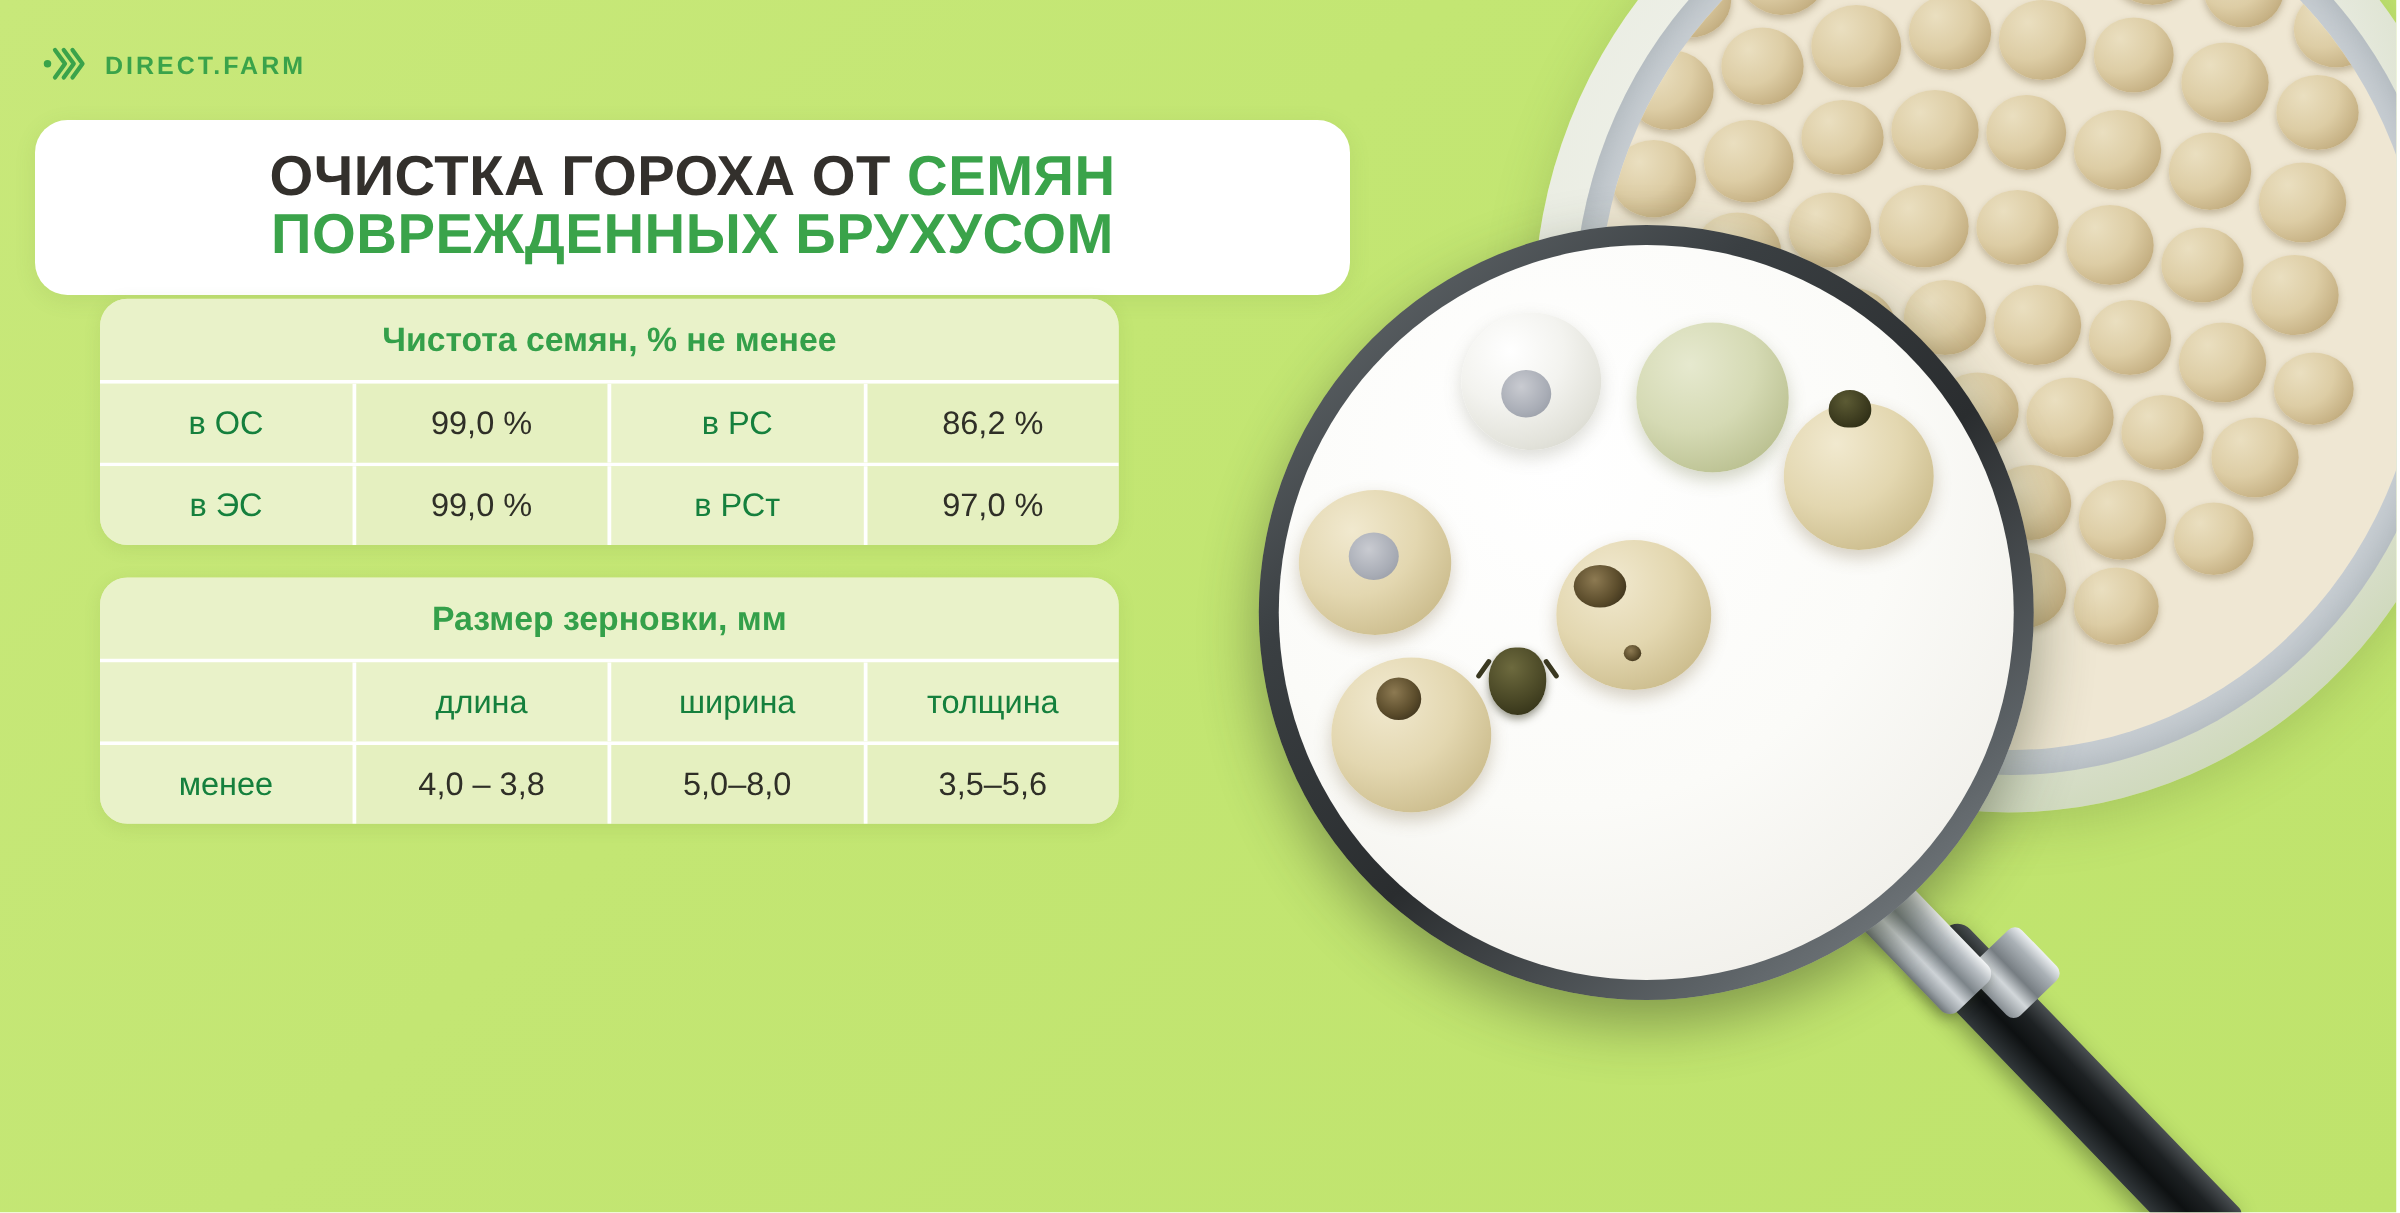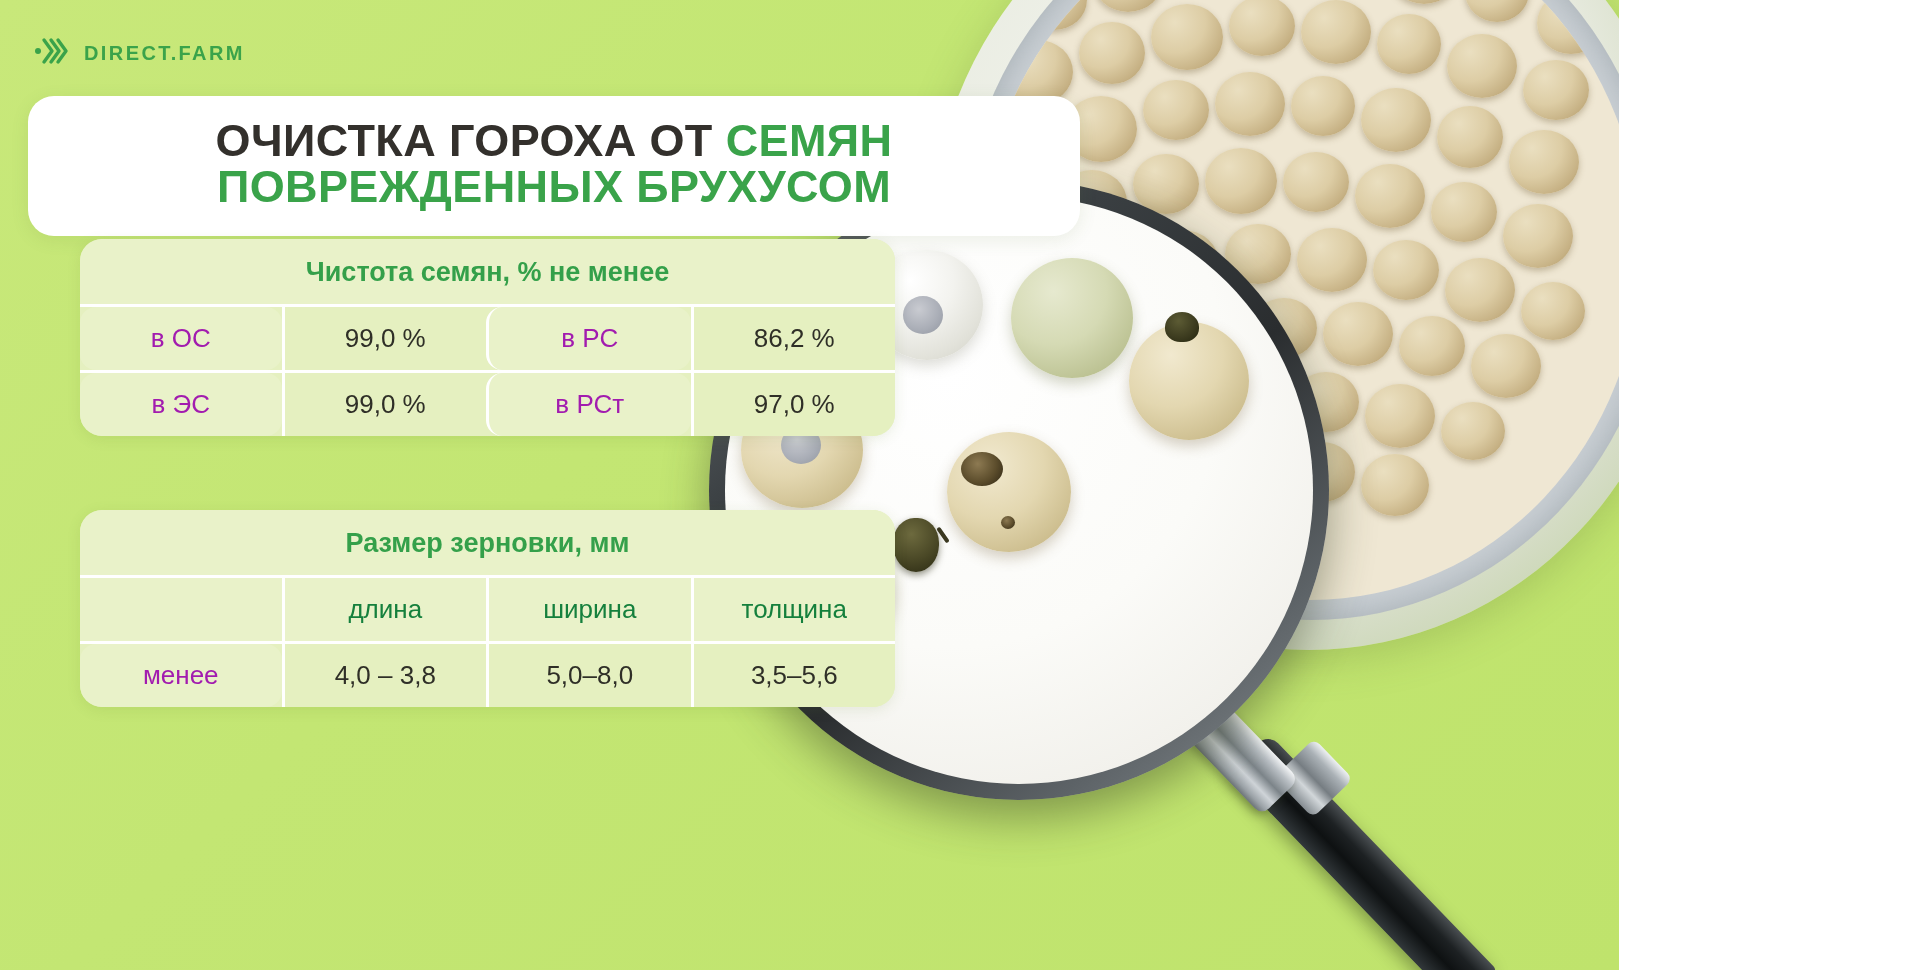--- a/index.html
+++ b/index.html
@@ -6,21 +6,21 @@
 
   html, body {
     width: 1920px;
     height: 970px;
     overflow: hidden;
     font-family: "Liberation Sans", sans-serif;
   }
 
   #infographic {
     position: relative;
-    width: 1619px;
+    width: 1917px;
     height: 970px;
     background: linear-gradient(135deg, #c8e87a 0%, #c3e673 40%, #bfe36c 100%);
     overflow: hidden;
   }
 
   
   .photo-layer {
     position: absolute;
     top: 0; right: 0;
     width: 1030px; height: 970px;
@@ -199,21 +199,21 @@
   .card {
     position: absolute;
     left: 80px;
     width: 815px;
     background: #e5f0c0;
     border-radius: 22px;
     overflow: hidden;
     box-shadow: 0 3px 14px rgba(90,120,40,.12);
   }
   #purity-card { top: 239px; }
-  #size-card   { top: 462px; margin-top: 48px; }
+  #size-card   { top: 462px; }
 
   .card-head {
     text-align: center;
     font-size: 27px;
     font-weight: 700;
     color: #34a04a;
     padding: 18px 10px 16px;
     background: #e9f2c9;
   }
   .row {
@@ -222,23 +222,22 @@
   }
   .cell {
     flex: 1;
     padding: 16px 8px;
     font-size: 26px;
     text-align: center;
     color: #2f2f27;
     background: #e5f0c0;
   }
   .cell.label {
-    color: #a21caf;
+    color: #15803d;
     background: #e9f2c9;
-    border-radius: 16px;
   }
   .cell + .cell { border-left: 3px solid #ffffff; }
   .size-head-row .cell { color: #15803d; background: #e9f2c9; }
   .size-head-row .cell.blank { color: transparent; }
 </style>
 </head>
 <body>
 
 <div id="infographic">
 

